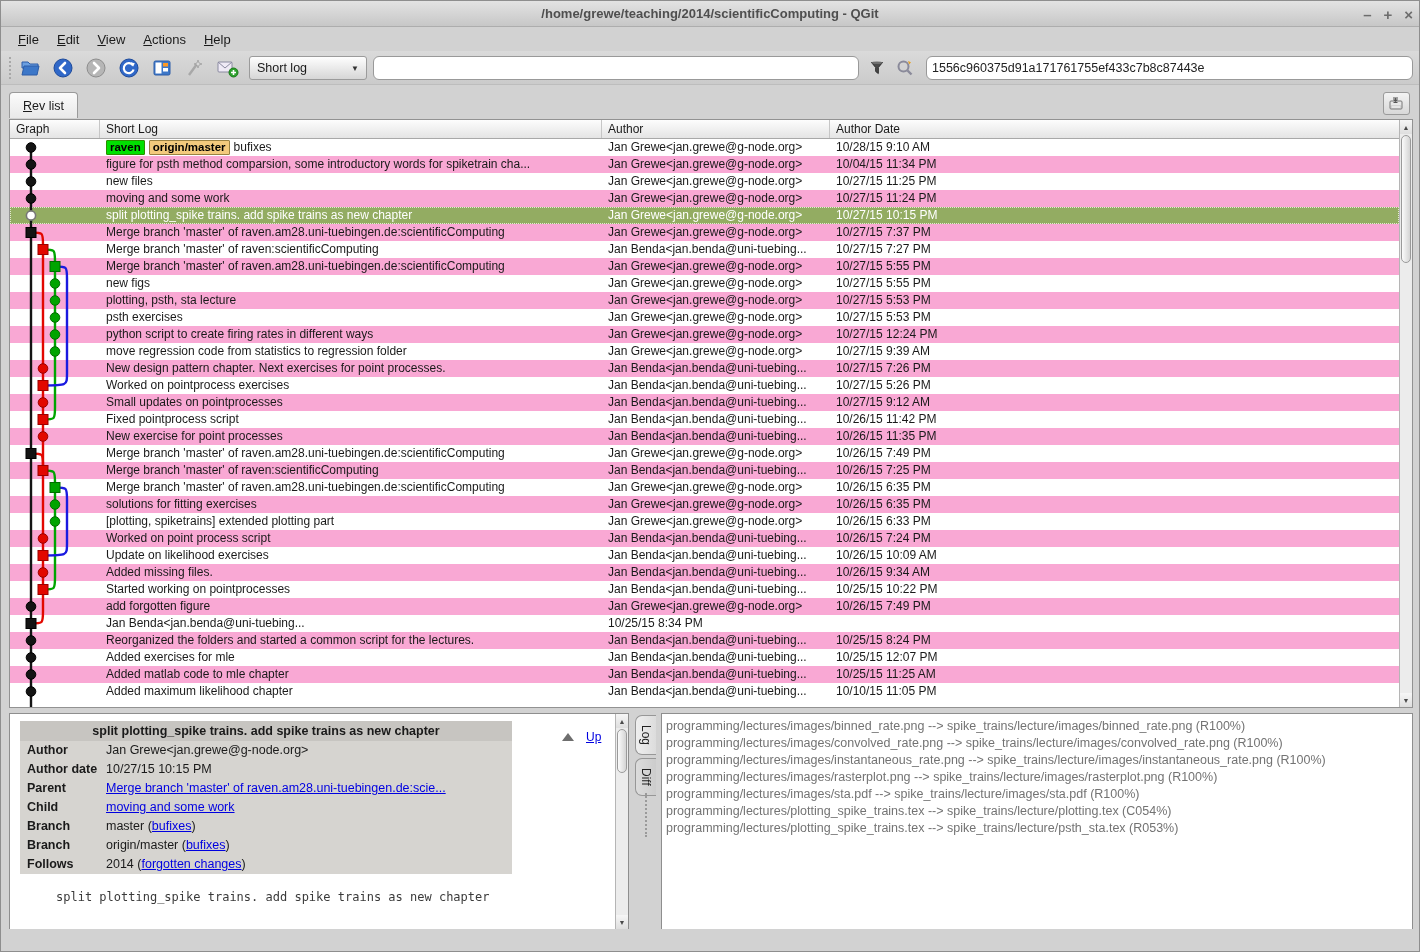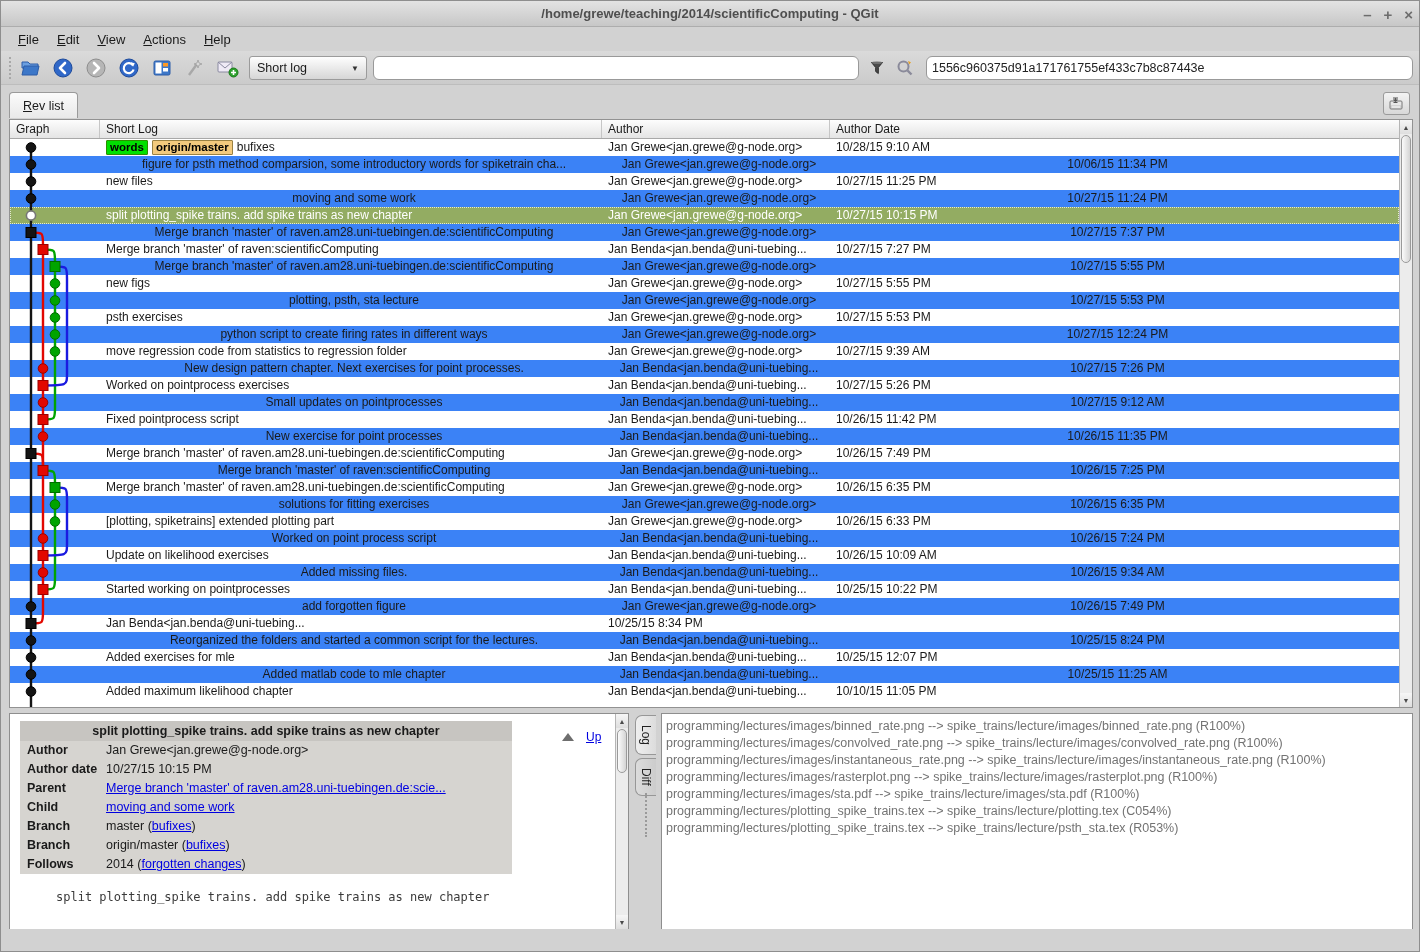--- a/index.html
+++ b/index.html
@@ -52,21 +52,21 @@
   
   .revlist { position:absolute; top:118px; left:8px; width:1404px; height:589px;
     background:#fff; border:1px solid #929292; }
   .thead { position:absolute; top:0; left:0; right:13px; height:19px; display:grid;
     grid-template-columns:90px 502px 228px auto;
     background:linear-gradient(#fdfdfd,#e4e4e4); border-bottom:1px solid #a8a8a8; }
   .th { border-right:1px solid #c6c6c6; padding-left:6px; font-size:12px; display:flex; align-items:center; overflow:hidden; white-space:nowrap; }
   .th:last-child { border-right:none; }
   .rows { position:absolute; top:19px; left:0; right:13px; bottom:0; overflow:hidden; }
   .row { display:grid; grid-template-columns:90px 502px 228px auto; height:17px; font-size:12px; }
-  .row.even { background:#3b82f6;text-align:center; }
+  .row.even { background:#f9a8d4; }
   .row.odd { background:#ffffff; }
   .row.selected { background:#93ac62 !important; color:#fff; outline:1px dotted #e3e9d2; outline-offset:-1px; }
   .cell { padding-left:6px; white-space:nowrap; overflow:hidden; line-height:17px; }
   .graph-svg { position:absolute; top:0; left:0; pointer-events:none; }
   .ref-badge { display:inline-block; padding:0 3px; margin-right:4px; font-weight:bold;
     font-size:11.5px; line-height:13px; border-radius:1px; color:#000; }
   .ref-local { background:#00e000; border:1px solid #2d8f00; }
   .ref-remote { background:#f3ca7d; border:1px solid #9a8142; }
 
   
@@ -264,29 +264,29 @@
           <rect x="28" y="445.5" width="10" height="10" fill="#e20800" stroke="#9c0000" stroke-width="1"></rect>
           <circle cx="21" cy="467.5" r="4.8" fill="#141414" stroke="#000" stroke-width="1"></circle>
           <rect x="16" y="479.5" width="10" height="10" fill="#141414" stroke="#000" stroke-width="1"></rect>
           <circle cx="21" cy="501.5" r="4.8" fill="#141414" stroke="#000" stroke-width="1"></circle>
           <circle cx="21" cy="518.5" r="4.8" fill="#141414" stroke="#000" stroke-width="1"></circle>
           <circle cx="21" cy="535.5" r="4.8" fill="#141414" stroke="#000" stroke-width="1"></circle>
           <circle cx="21" cy="552.5" r="4.8" fill="#141414" stroke="#000" stroke-width="1"></circle>
         </svg>
     <div class="row odd">
           <div class="cell"></div>
-          <div class="cell"><span class="ref-badge ref-local">words</span><span class="ref-badge ref-remote">origin/master</span><span>bufixes</span></div>
+          <div class="cell"><span class="ref-badge ref-local">raven</span><span class="ref-badge ref-remote">origin/master</span><span>bufixes</span></div>
           <div class="cell">Jan Grewe&lt;jan.grewe@g-node.org&gt;</div>
           <div class="cell">10/28/15 9:10 AM</div>
         </div>
         <div class="row even">
           <div class="cell"></div>
           <div class="cell"><span>figure for psth method comparsion, some introductory words for spiketrain cha...</span></div>
           <div class="cell">Jan Grewe&lt;jan.grewe@g-node.org&gt;</div>
-          <div class="cell">10/06/15 11:34 PM</div>
+          <div class="cell">10/04/15 11:34 PM</div>
         </div>
         <div class="row odd">
           <div class="cell"></div>
           <div class="cell"><span>new files</span></div>
           <div class="cell">Jan Grewe&lt;jan.grewe@g-node.org&gt;</div>
           <div class="cell">10/27/15 11:25 PM</div>
         </div>
         <div class="row even">
           <div class="cell"></div>
           <div class="cell"><span>moving and some work</span></div>

